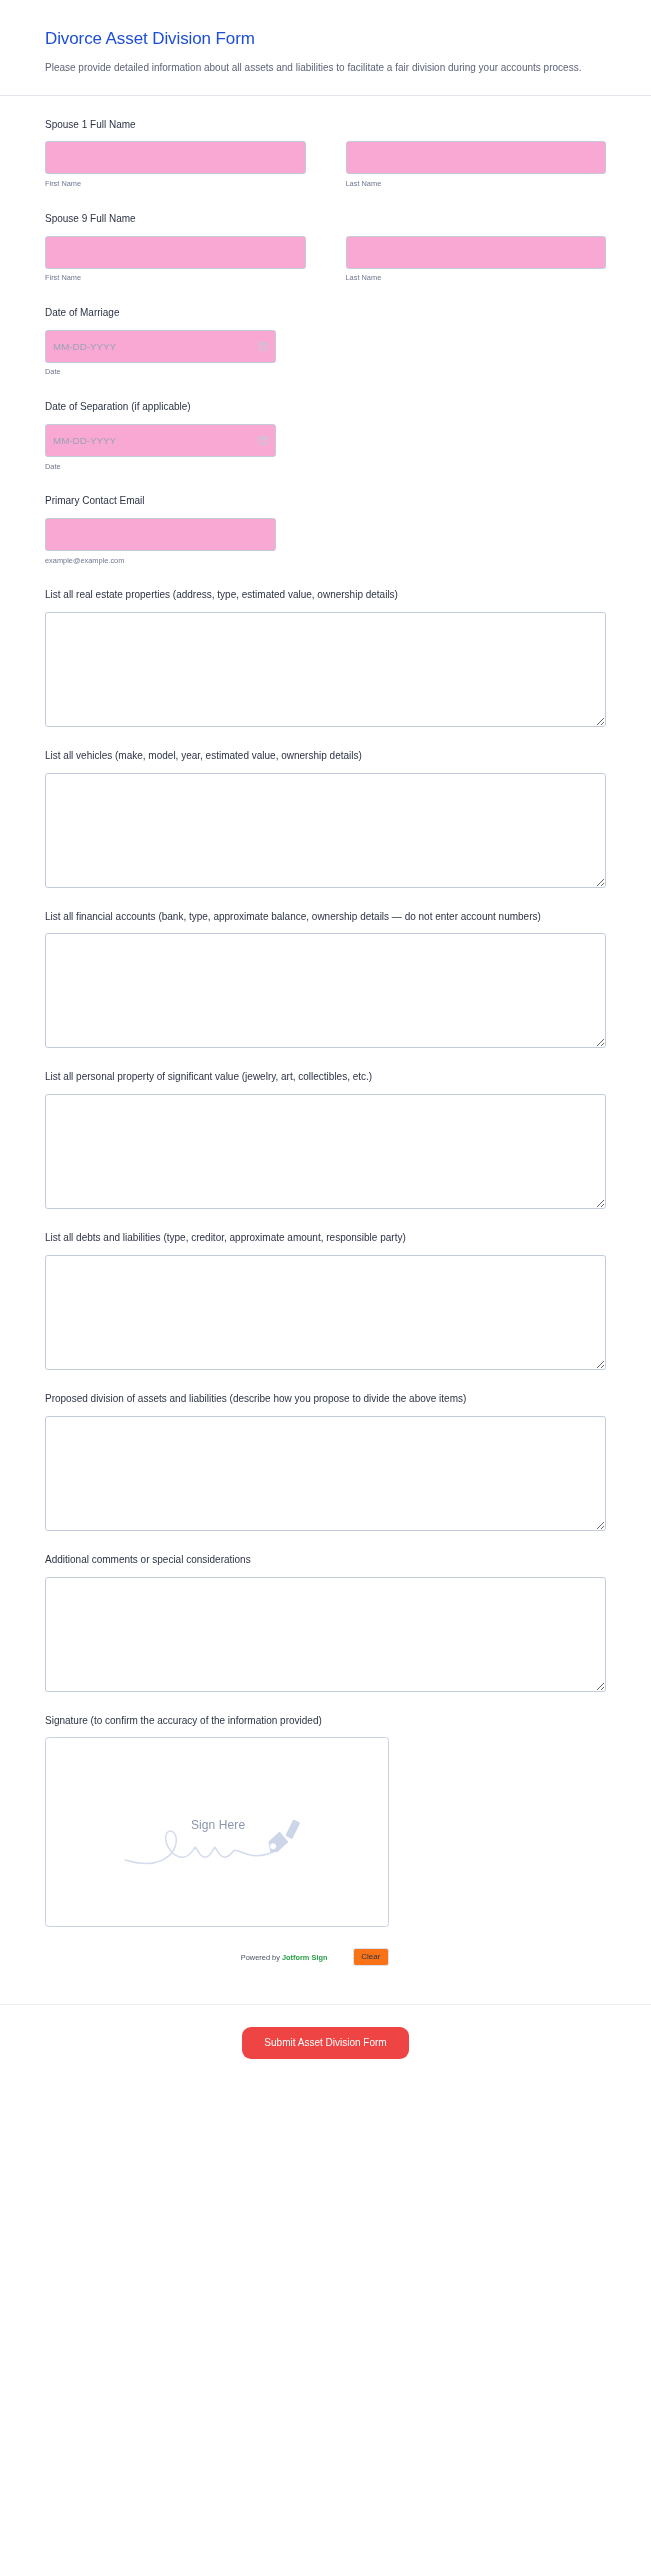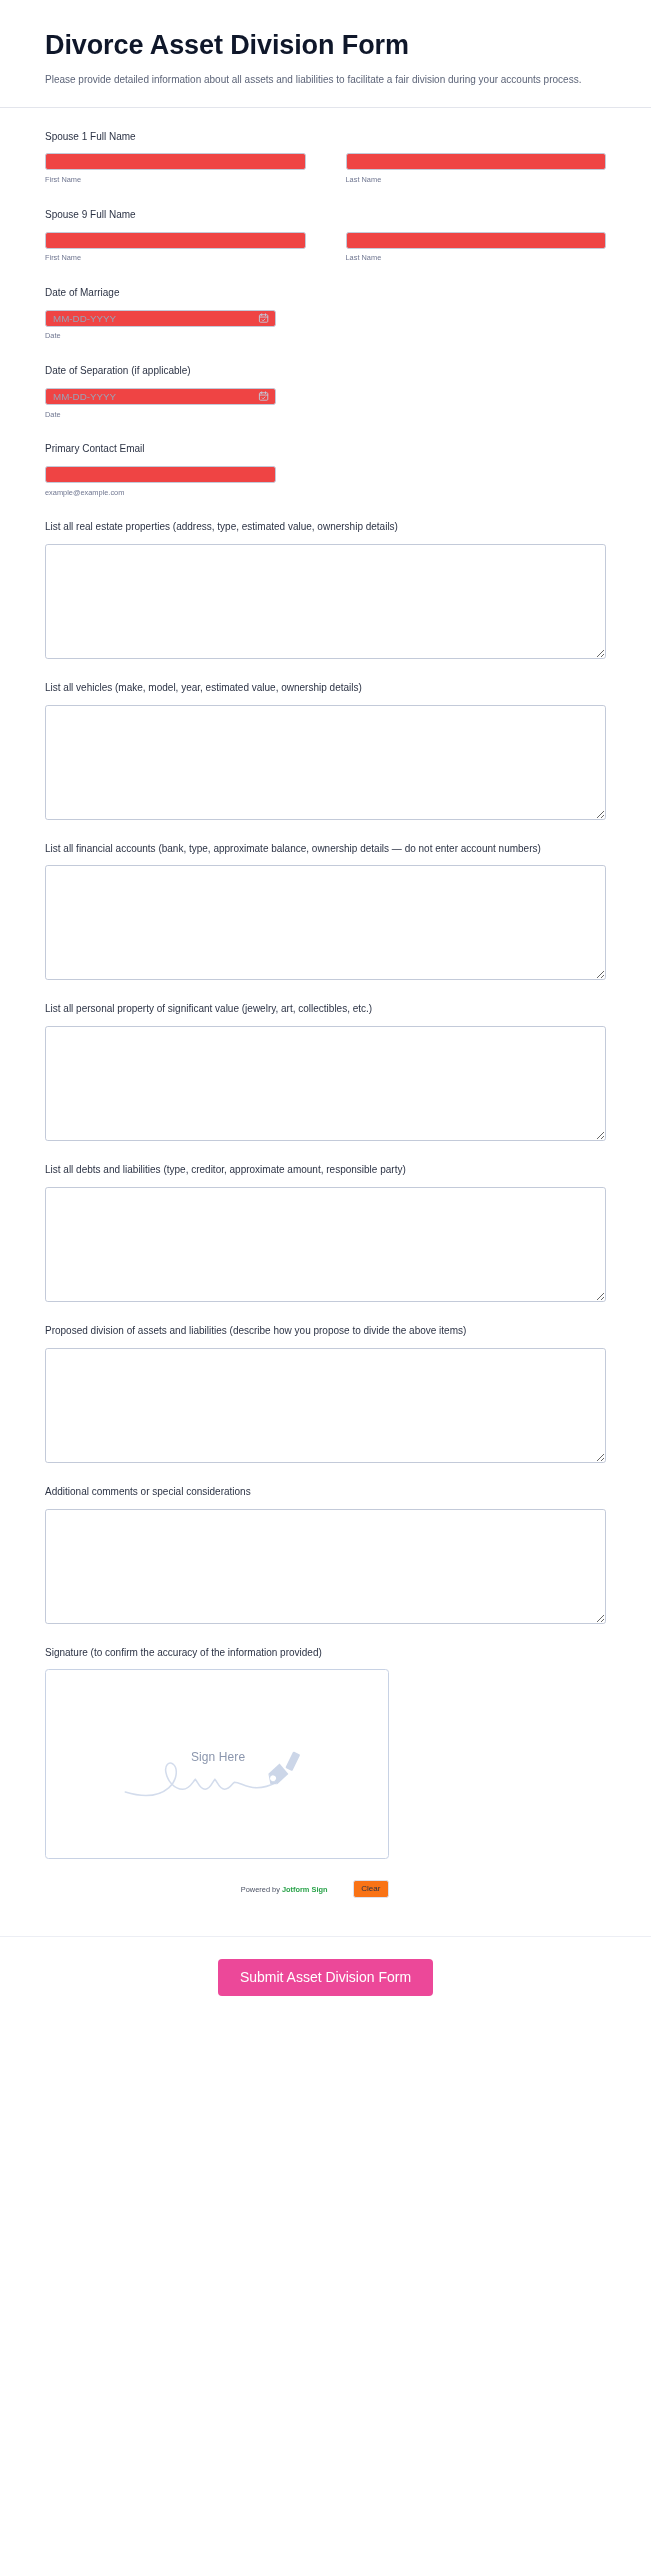--- a/index.html
+++ b/index.html
@@ -21,24 +21,24 @@
     margin: 0 auto;
     background: #ffffff;
   }
 
   
   .form-header {
     padding: 29px 45px 18px 45px;
     border-bottom: 0.7px solid #e3e5ec;
   }
   .form-title {
-    font-size: 27px;
+    font-size: 17px;
     line-height: 1.2;
-    font-weight: 700;
-    color: #0f172a;
+    font-weight: 400;
+    color: #1d4ed8;
     margin: 0 0 9.8px 0;
     letter-spacing: -0.1px;
   }
   .form-subtitle {
     font-size: 10px;
     line-height: 1.75;
     color: #5c6478;
     margin: 0;
     max-width: 560px;
     font-weight: 400;
@@ -74,24 +74,24 @@
   .name-row {
     display: flex;
     gap: 40px;
   }
   .name-col { flex: 1 1 0; min-width: 0; }
 
   
   .txt-input {
     display: block;
     width: 100%;
-    height: 17px;
+    height: 33px;
     border: 0.7px solid #c3cad9;
     border-radius: 2.8px;
-    background: #ef4444;
+    background: #f9a8d4;
     font-family: "Liberation Sans", sans-serif;
     font-size: 9.8px;
     color: #2c3345;
     padding: 4.2px 7px;
     outline: none;
   }
   .txt-input::placeholder { color: #9aa2b6; }
 
   .input-narrow { width: 231px; }
 
@@ -202,26 +202,26 @@
   
   .form-footer {
     margin-top: 21px;
     border-top: 0.7px solid #eceef4;
     padding: 22.4px 45px 28px 45px;
     text-align: center;
   }
   .submit-btn {
     font-family: "Liberation Sans", sans-serif;
     display: inline-block;
-    background: #ec4899;
+    background: #ef4444;
     color: #ffffff;
-    font-size: 14px;
+    font-size: 10px;
     font-weight: 400;
     border: none;
-    border-radius: 4px;
+    border-radius: 9px;
     padding: 9.8px 22.4px;
     cursor: pointer;
     line-height: 1.2;
   }
 
   .spacer-bottom { height: 8.4px; }
 </style>
 </head>
 <body>
 

